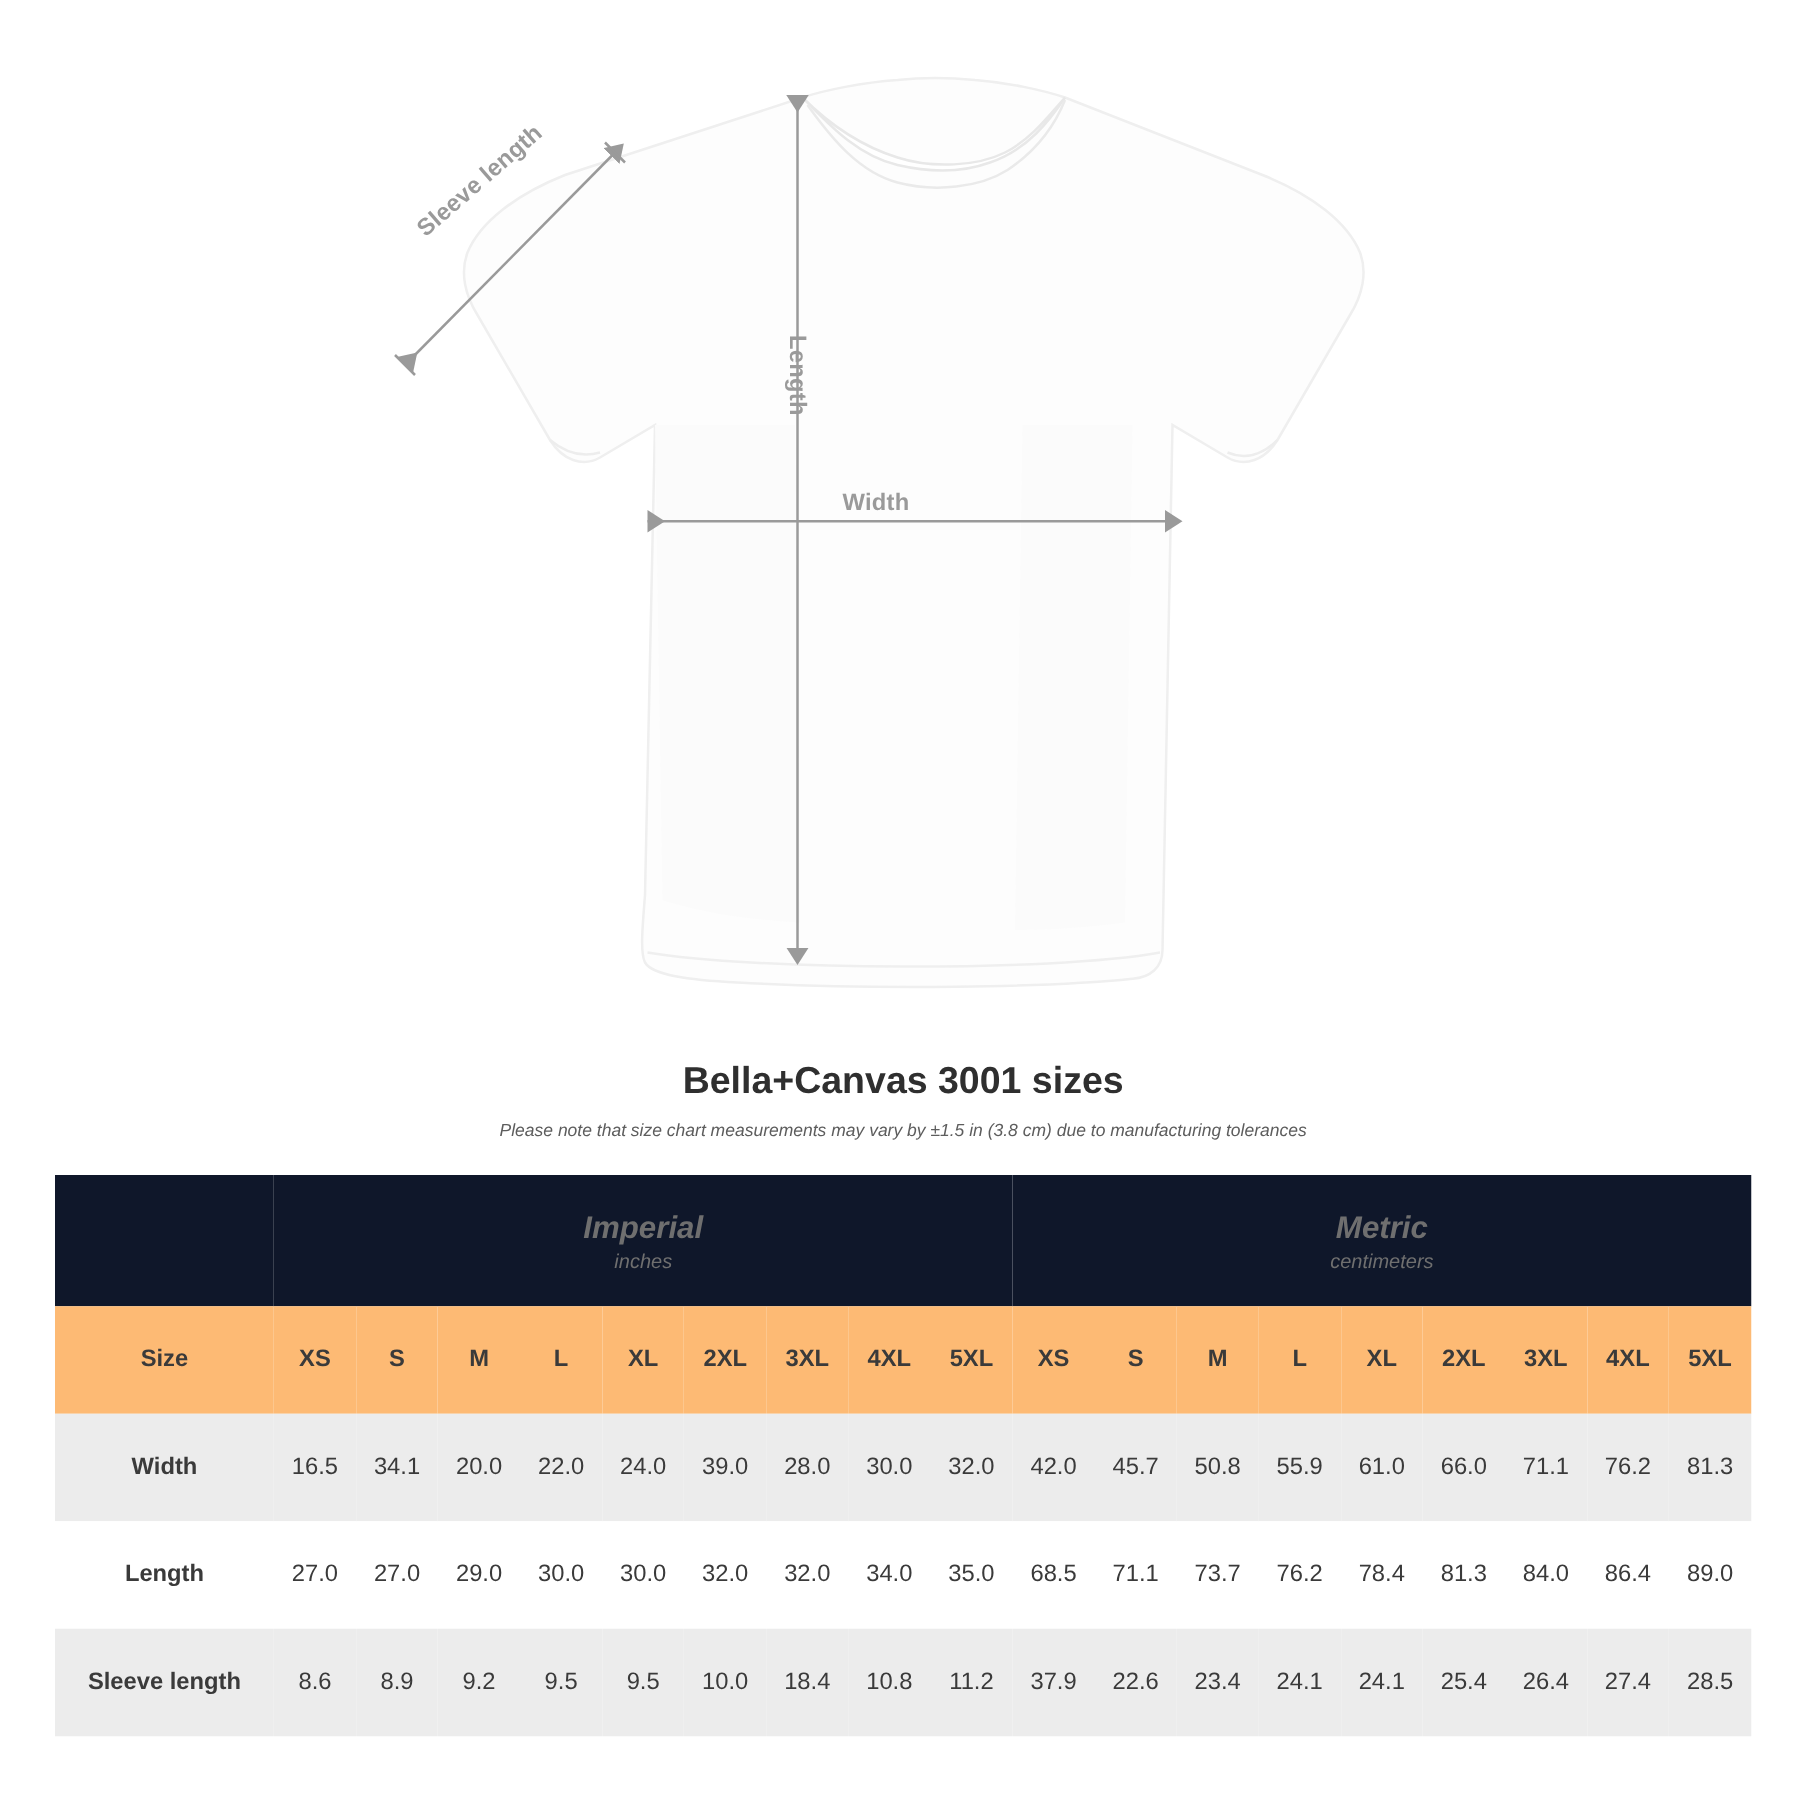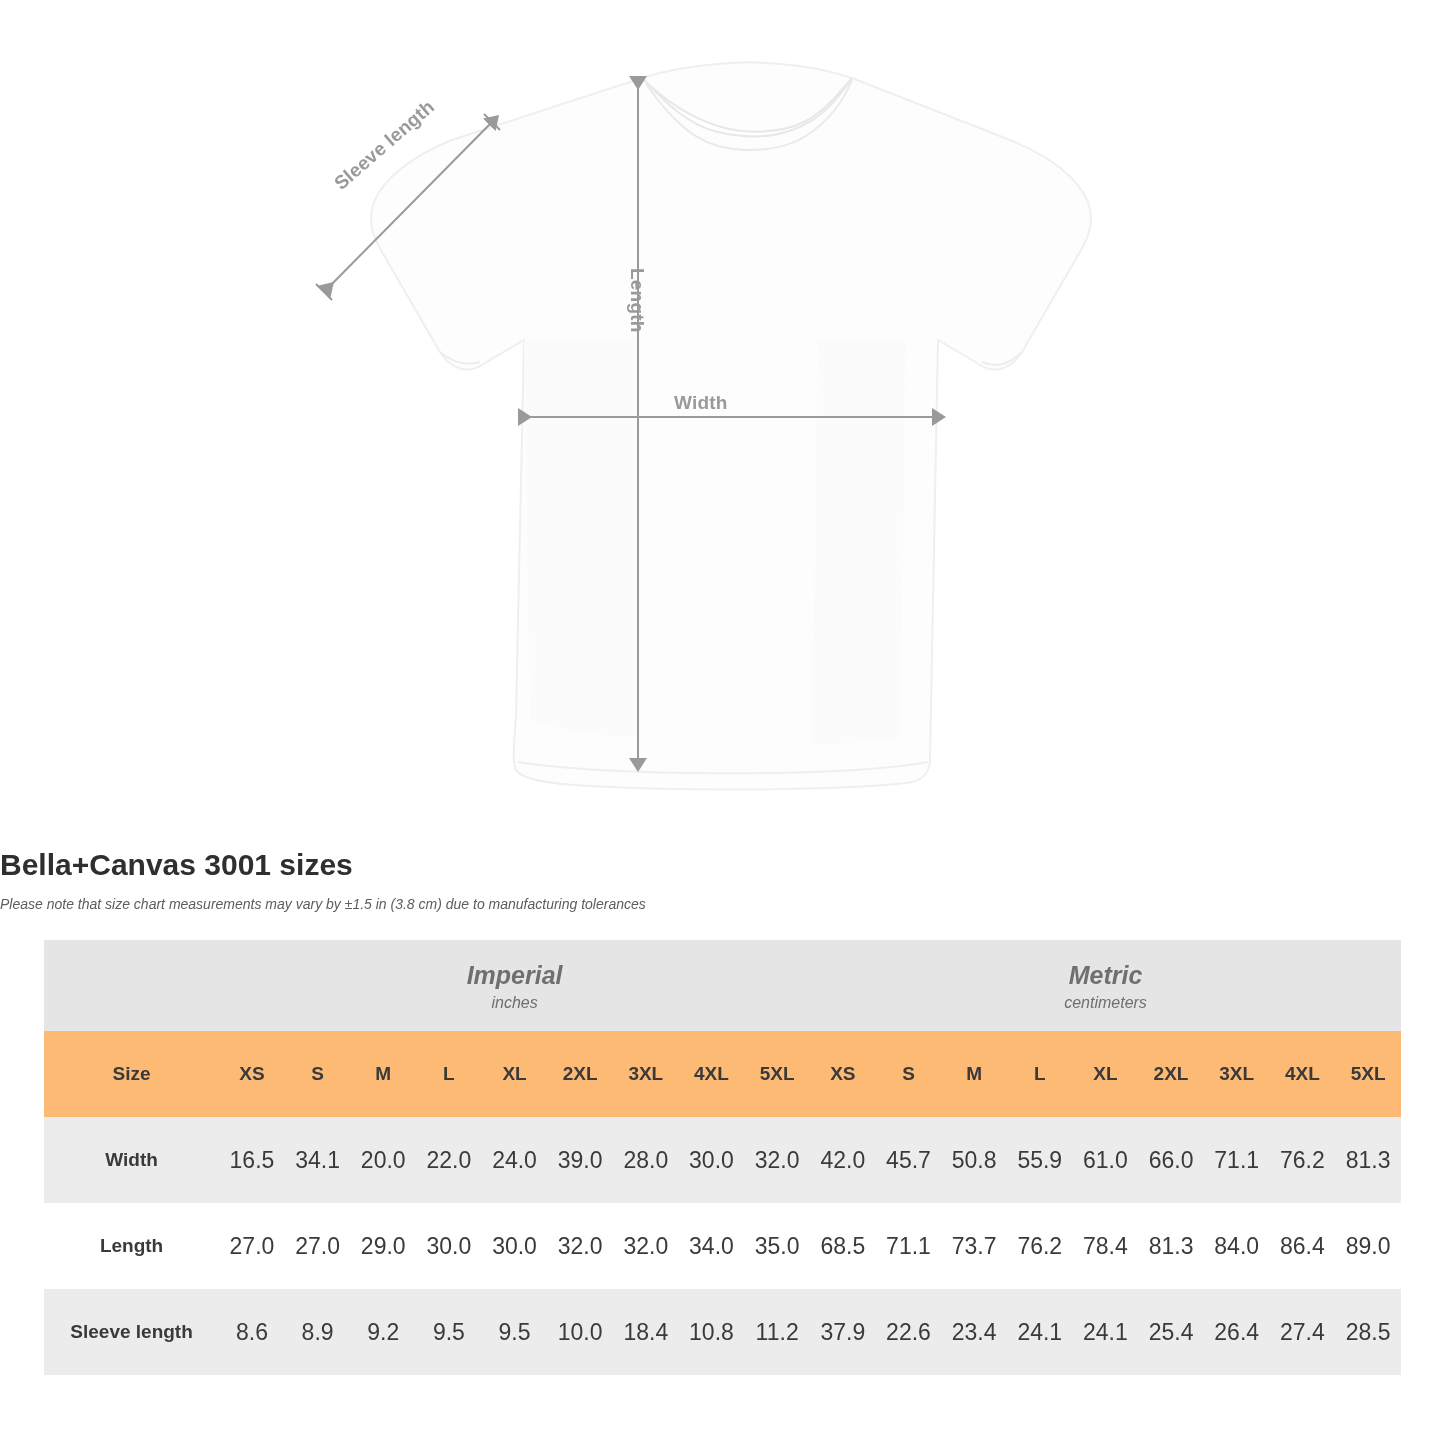--- a/index.html
+++ b/index.html
@@ -51,21 +51,21 @@
     transform: rotate(90deg);
     transform-origin: left top;
   }
   .annot-width {
     left: 674px;
     top: 392px;
   }
 
   
   .title-block {
-    text-align: left;
+    text-align: center;
     margin-top: 18px;
   }
   .chart-title {
     font-size: 30px;
     font-weight: bold;
     color: #2f2f2f;
     margin: 0 0 14px 0;
   }
   .chart-note {
     font-size: 14px;
@@ -81,22 +81,22 @@
   table.size-table {
     border-collapse: collapse;
     width: 1357px;
     table-layout: fixed;
   }
   table.size-table td {
     text-align: center;
     vertical-align: middle;
   }
   .unit-row td {
-    background: #e5e5e5;
-    height: 91px;
+    background: #0f172a;
+    height: 105px;
     padding: 0;
   }
   .unit-main {
     font-size: 25px;
     font-style: italic;
     font-weight: bold;
     color: #6f6f6f;
     line-height: 1.2;
   }
   .unit-sub {
@@ -110,21 +110,21 @@
     height: 84px;
     font-size: 19px;
     font-weight: bold;
     color: #3a3a3a;
   }
   .hdr-row td.rowlabel {
     font-size: 19px;
   }
   .data-row td {
     height: 84px;
-    font-size: 23px;
+    font-size: 19px;
     color: #3a3a3a;
   }
   .row-shaded td {
     background: #ececec;
   }
   .row-plain td {
     background: #ffffff;
   }
   td.rowlabel {
     font-weight: bold;

